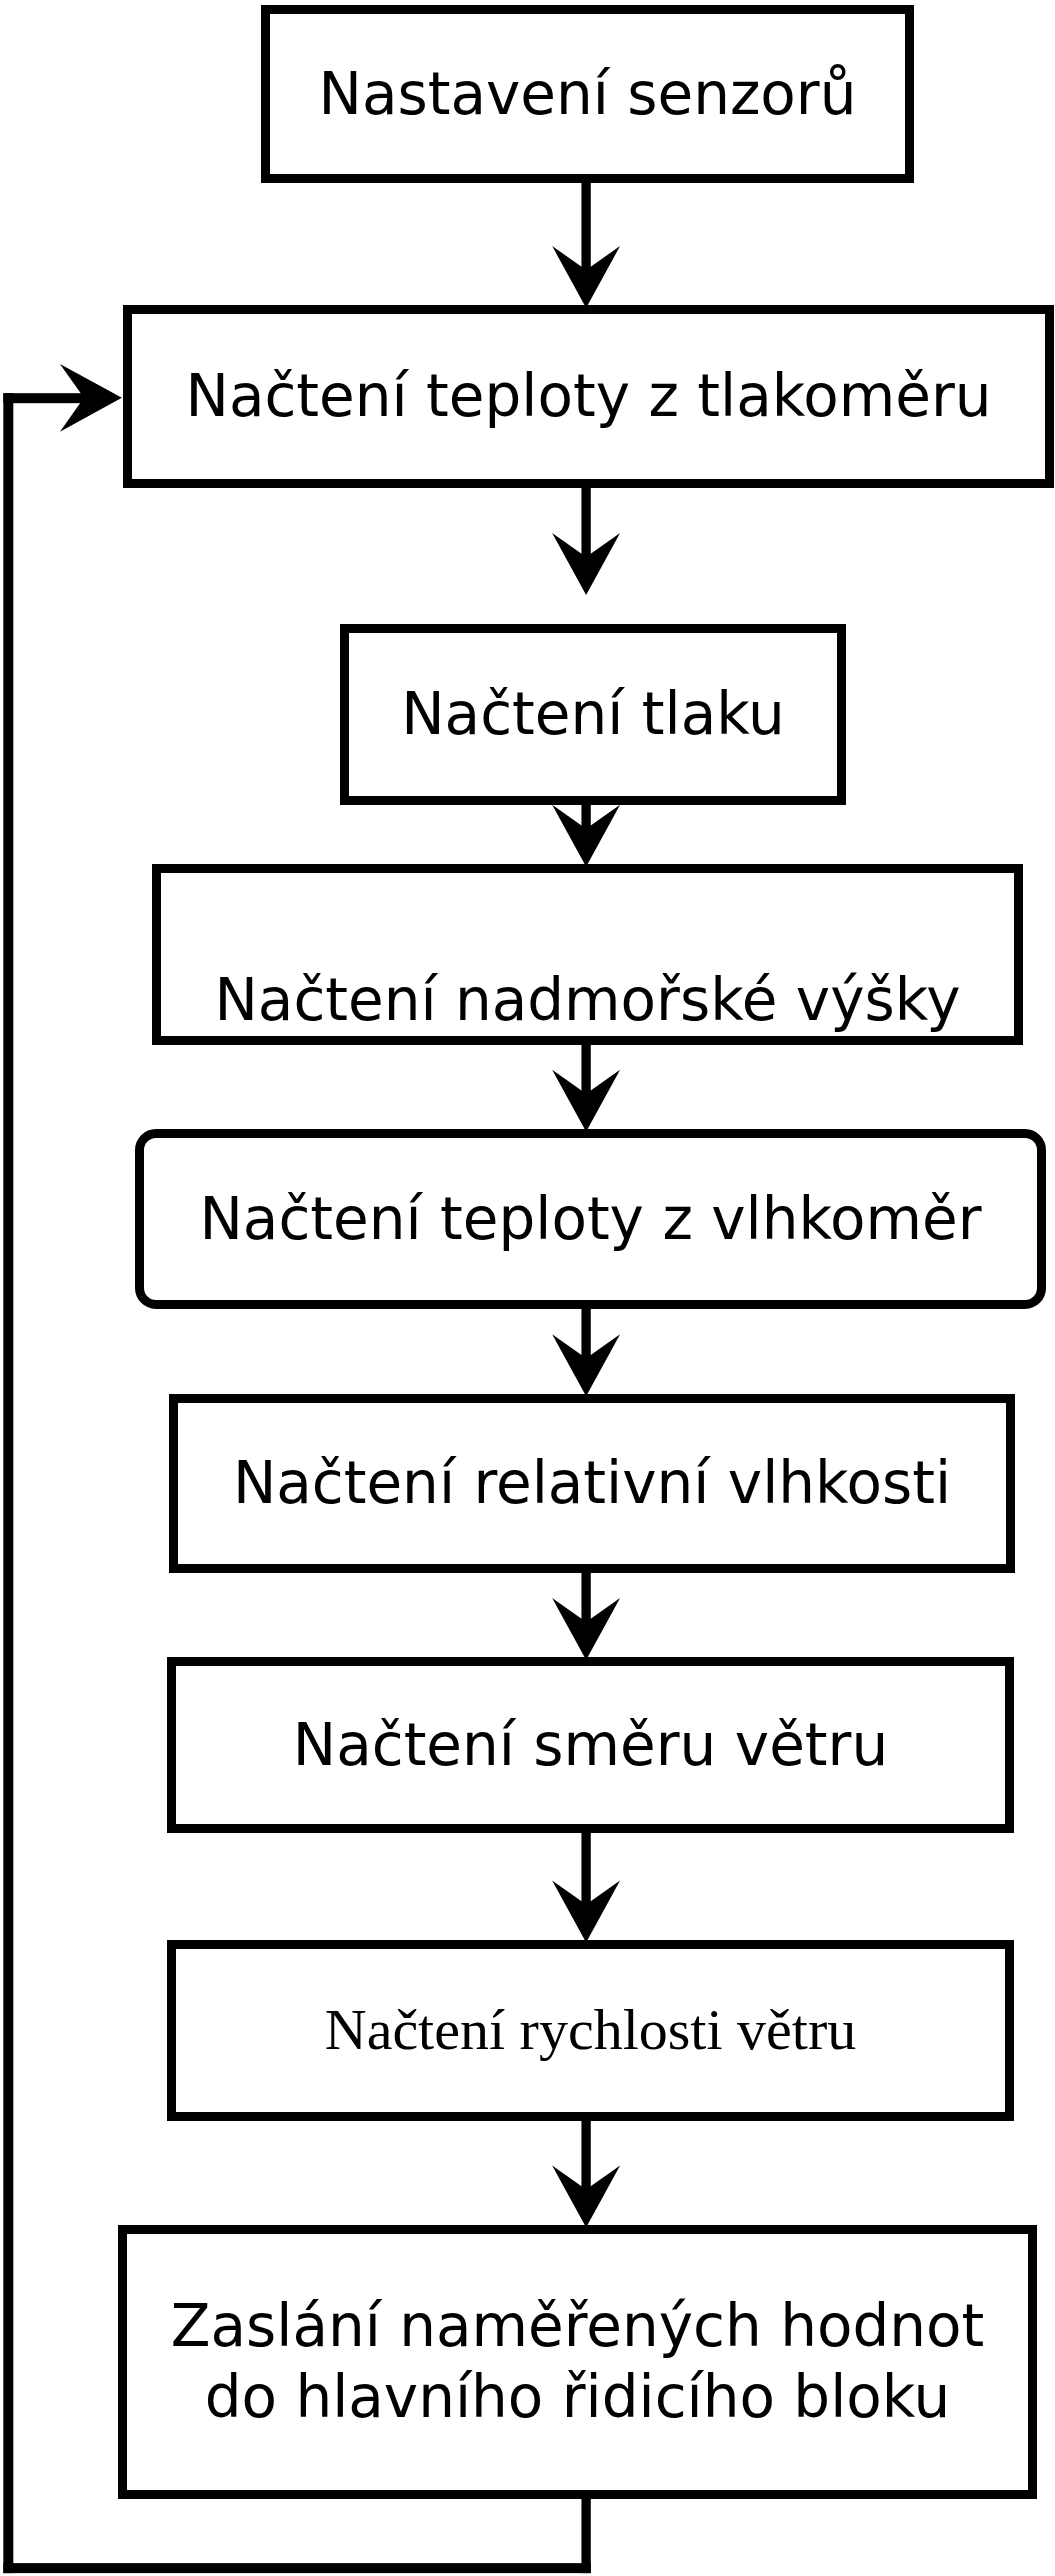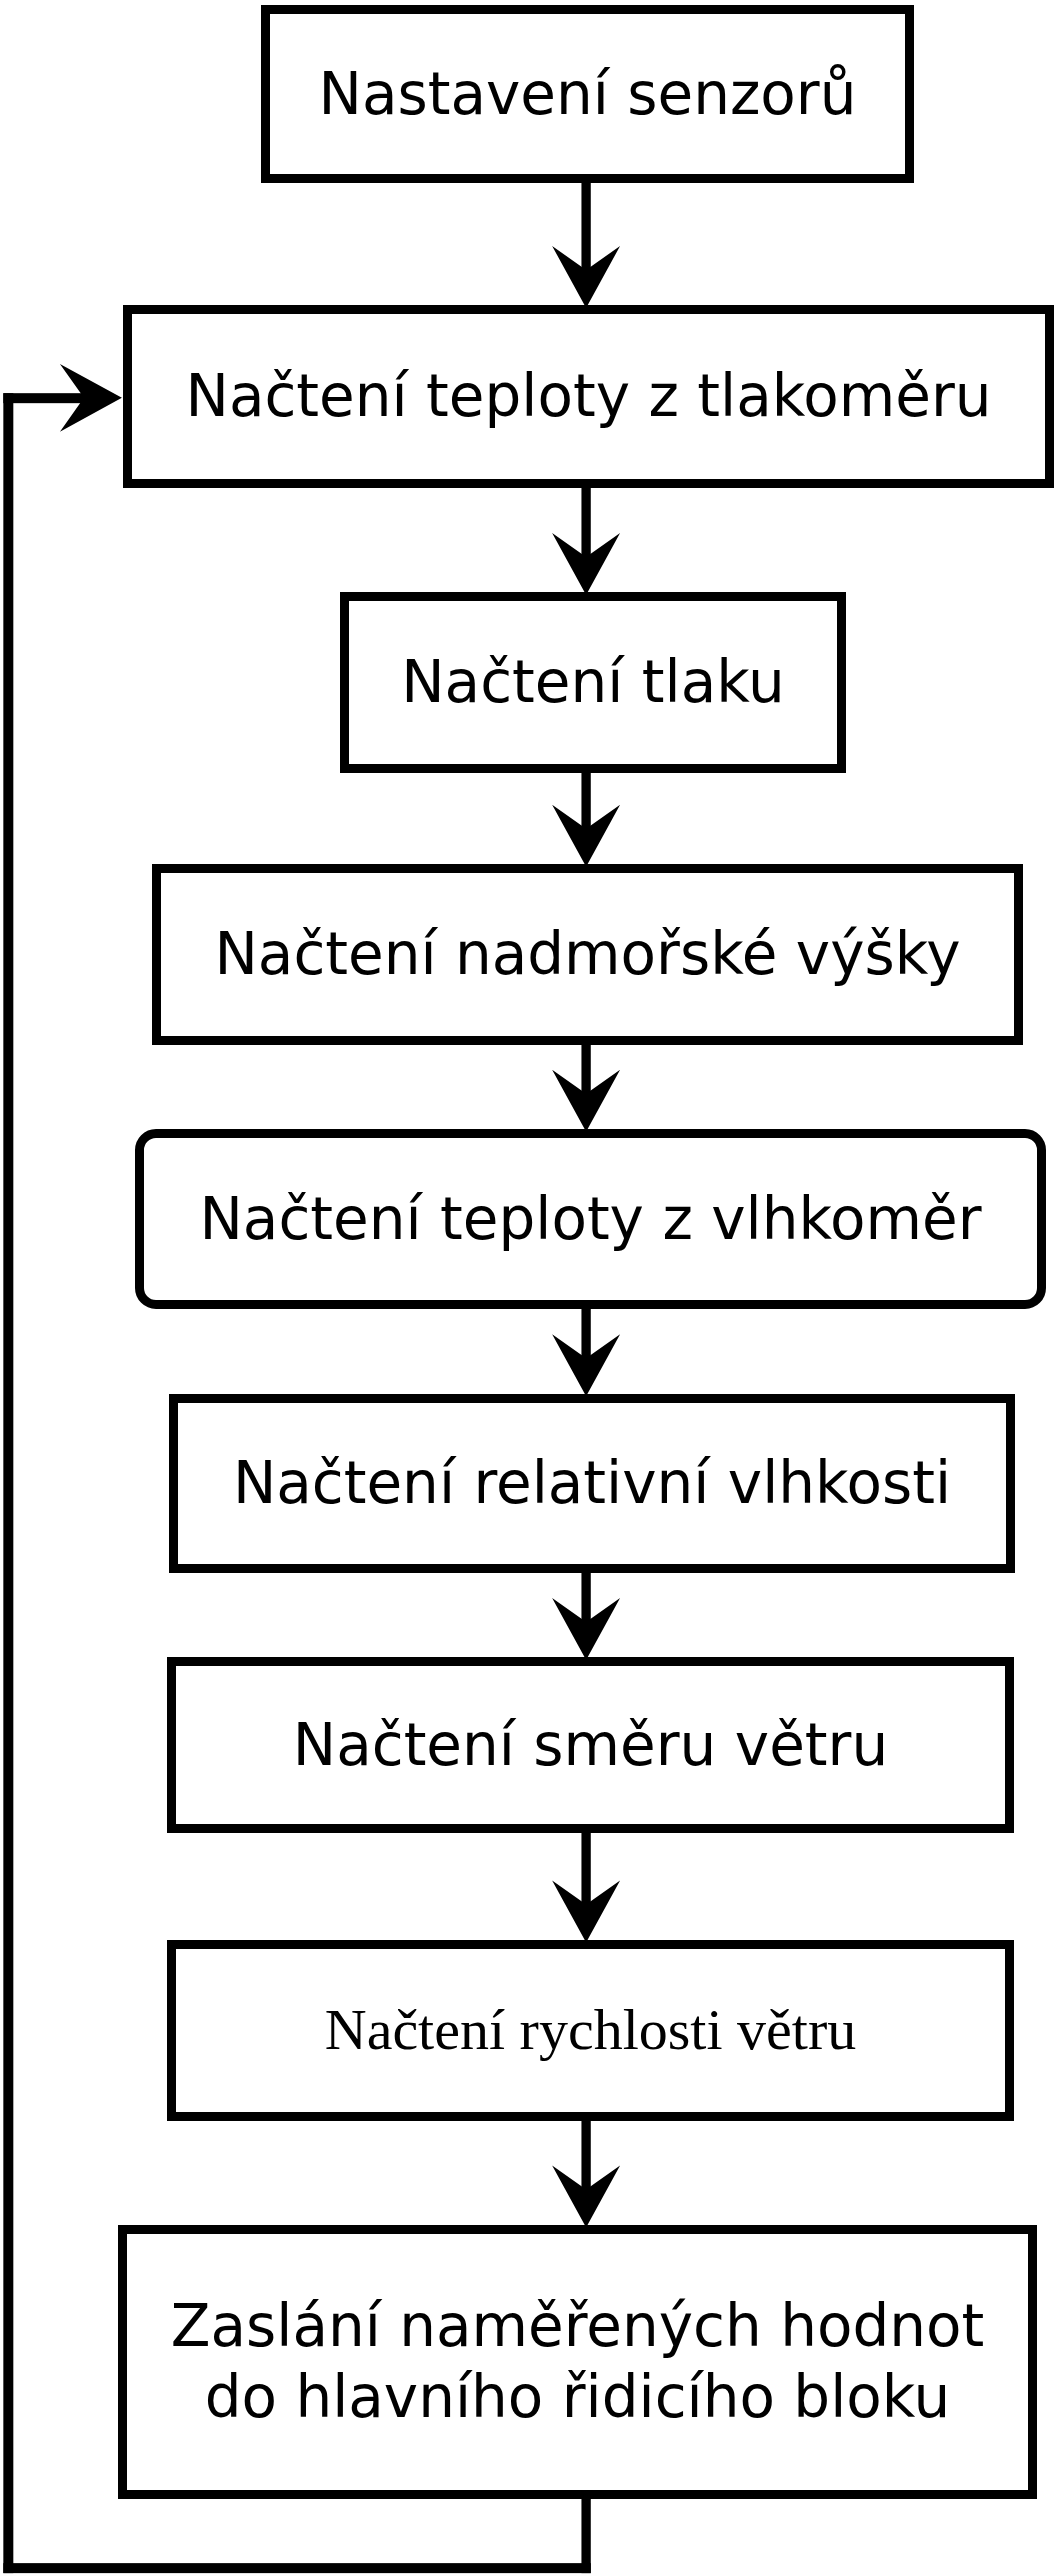--- a/index.html
+++ b/index.html
@@ -101,25 +101,25 @@
   </svg>
 
   <div class="node" style="left:261px; top:5.3px; width:653px; height:178px;">
     <span>Nastavení senzorů</span>
   </div>
 
   <div class="node" style="left:123px; top:305px; width:931px; height:183px;">
     <span>Načtení teploty z tlakoměru</span>
   </div>
 
-  <div class="node" style="left:340px; top:592px; width:506px; height:181px;">
+  <div class="node" style="left:340px; top:624px; width:506px; height:181px;">
     <span>Načtení tlaku</span>
   </div>
 
-  <div class="node" style="left:152px; top:864px; width:871px; height:181px;">
+  <div class="node" style="left:152px; top:864px; width:871px; height:181px;justify-content:flex-end;">
     <span>Načtení nadmořské výšky</span>
   </div>
 
   <div class="node" style="left:135px; top:1129px; width:911px; height:180px;border-radius:21px;">
     <span>Načtení teploty z vlhkoměr</span>
   </div>
 
   <div class="node" style="left:169px; top:1394px; width:846px; height:179px;">
     <span>Načtení relativní vlhkosti</span>
   </div>

